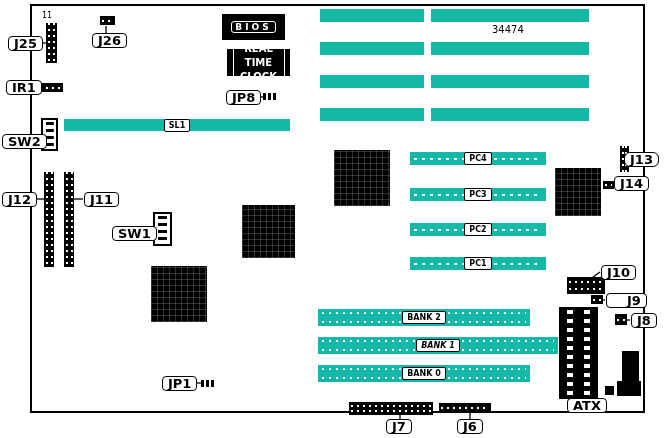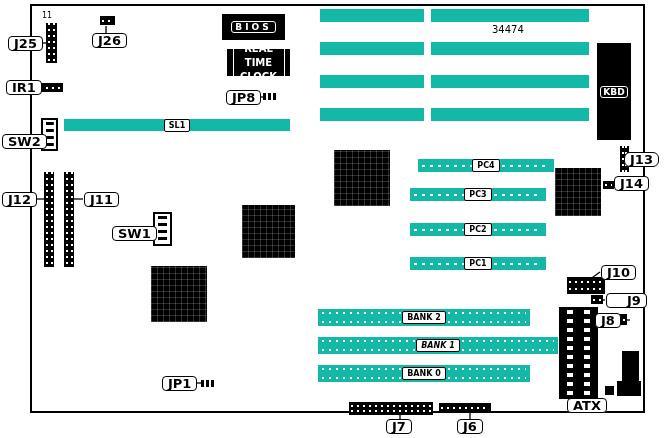--- a/index.html
+++ b/index.html
@@ -70,23 +70,20 @@
   </div>
 
   <div class="blk" style="left:222px;top:14px;width:63px;height:26px;">
     <span class="on-chip" style="font-size:9px;letter-spacing:3px;padding:0 3px;">BIOS</span>
   </div>
 
   <div class="blk" style="left:227px;top:49px;width:63px;height:27px;">
     <span class="on-chip" style="font-size:10px;line-height:14px;width:50px;padding:1px 0;">REAL TIME CLOCK</span>
   </div>
 
-  <div class="blk" style="left:597px;top:43px;width:34px;height:97px;">
-    <span class="on-chip" style="font-size:9px;padding:0 2px;">KBD</span>
-  </div>
 
   <div class="header-v" style="left:46px;top:23px;width:11px;height:40px;"></div>
   <div class="header-h" style="left:100px;top:16px;width:15px;height:9px;"></div>
   <div class="header-h" style="left:38px;top:83px;width:25px;height:9px;"></div>
   <div class="dip" style="left:41px;top:118px;width:13px;height:29px;"></div>
   <div class="header-v" style="left:44px;top:172px;width:10px;height:95px;"></div>
   <div class="header-v" style="left:64px;top:172px;width:10px;height:95px;"></div>
   <div class="jumper" style="left:263px;top:93px;width:13px;height:7px;"></div>
   <div class="dip" style="left:153px;top:212px;width:15px;height:30px;"></div>
   <div class="header-v" style="left:620px;top:146px;width:9px;height:26px;background-position:2px 0,5px 0;"></div>
@@ -96,21 +93,21 @@
   <div class="header-h" style="left:615px;top:314px;width:12px;height:11px;"></div>
   <div class="jumper" style="left:201px;top:380px;width:13px;height:7px;"></div>
   <div class="header-h2" style="left:349px;top:402px;width:84px;height:13px;"></div>
   <div class="header-h" style="left:439px;top:403px;width:52px;height:10px;"></div>
 
   <div class="chip" style="left:334px;top:150px;width:56px;height:56px;"></div>
   <div class="chip" style="left:555px;top:168px;width:46px;height:48px;"></div>
   <div class="chip" style="left:242px;top:205px;width:53px;height:53px;"></div>
   <div class="chip" style="left:151px;top:266px;width:56px;height:56px;"></div>
 
-  <div class="bar pins" style="left:410px;top:159px;width:136px;height:13px;margin-left:8px;">
+  <div class="bar pins" style="left:410px;top:152px;width:136px;height:13px;">
     <span class="slot-tag">PC4</span>
   </div>
   <div class="bar pins" style="left:410px;top:188px;width:136px;height:13px;">
     <span class="slot-tag">PC3</span>
   </div>
   <div class="bar pins" style="left:410px;top:223px;width:136px;height:13px;">
     <span class="slot-tag">PC2</span>
   </div>
   <div class="bar pins" style="left:410px;top:257px;width:136px;height:13px;">
     <span class="slot-tag">PC1</span>
@@ -160,18 +157,18 @@
   <div class="callout" style="left:2px;top:134px;">SW2</div>
   <div class="callout" style="left:2px;top:192px;">J12</div>
   <div class="callout" style="left:84px;top:192px;">J11</div>
   <div class="callout" style="left:112px;top:226px;">SW1</div>
   <div class="callout" style="left:226px;top:90px;">JP8</div>
   <div class="callout" style="left:162px;top:376px;">JP1</div>
   <div class="callout" style="left:624px;top:152px;border-radius:6px;">J13</div>
   <div class="callout" style="left:614px;top:176px;">J14</div>
   <div class="callout" style="left:601px;top:265px;">J10</div>
   <div class="callout" style="left:606px;top:293px;padding-left:20px;">J9</div>
-  <div class="callout" style="left:595px;top:313px;">J8</div>
+  <div class="callout" style="left:631px;top:313px;">J8</div>
   <div class="callout" style="left:386px;top:419px;">J7</div>
   <div class="callout" style="left:457px;top:419px;">J6</div>
   <div class="callout" style="left:567px;top:398px;">ATX</div>
 
 </div>
 
 </body></html>

